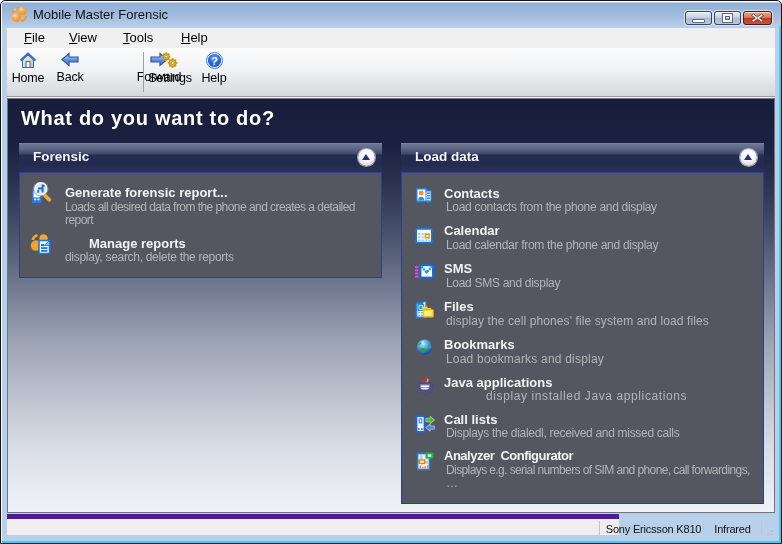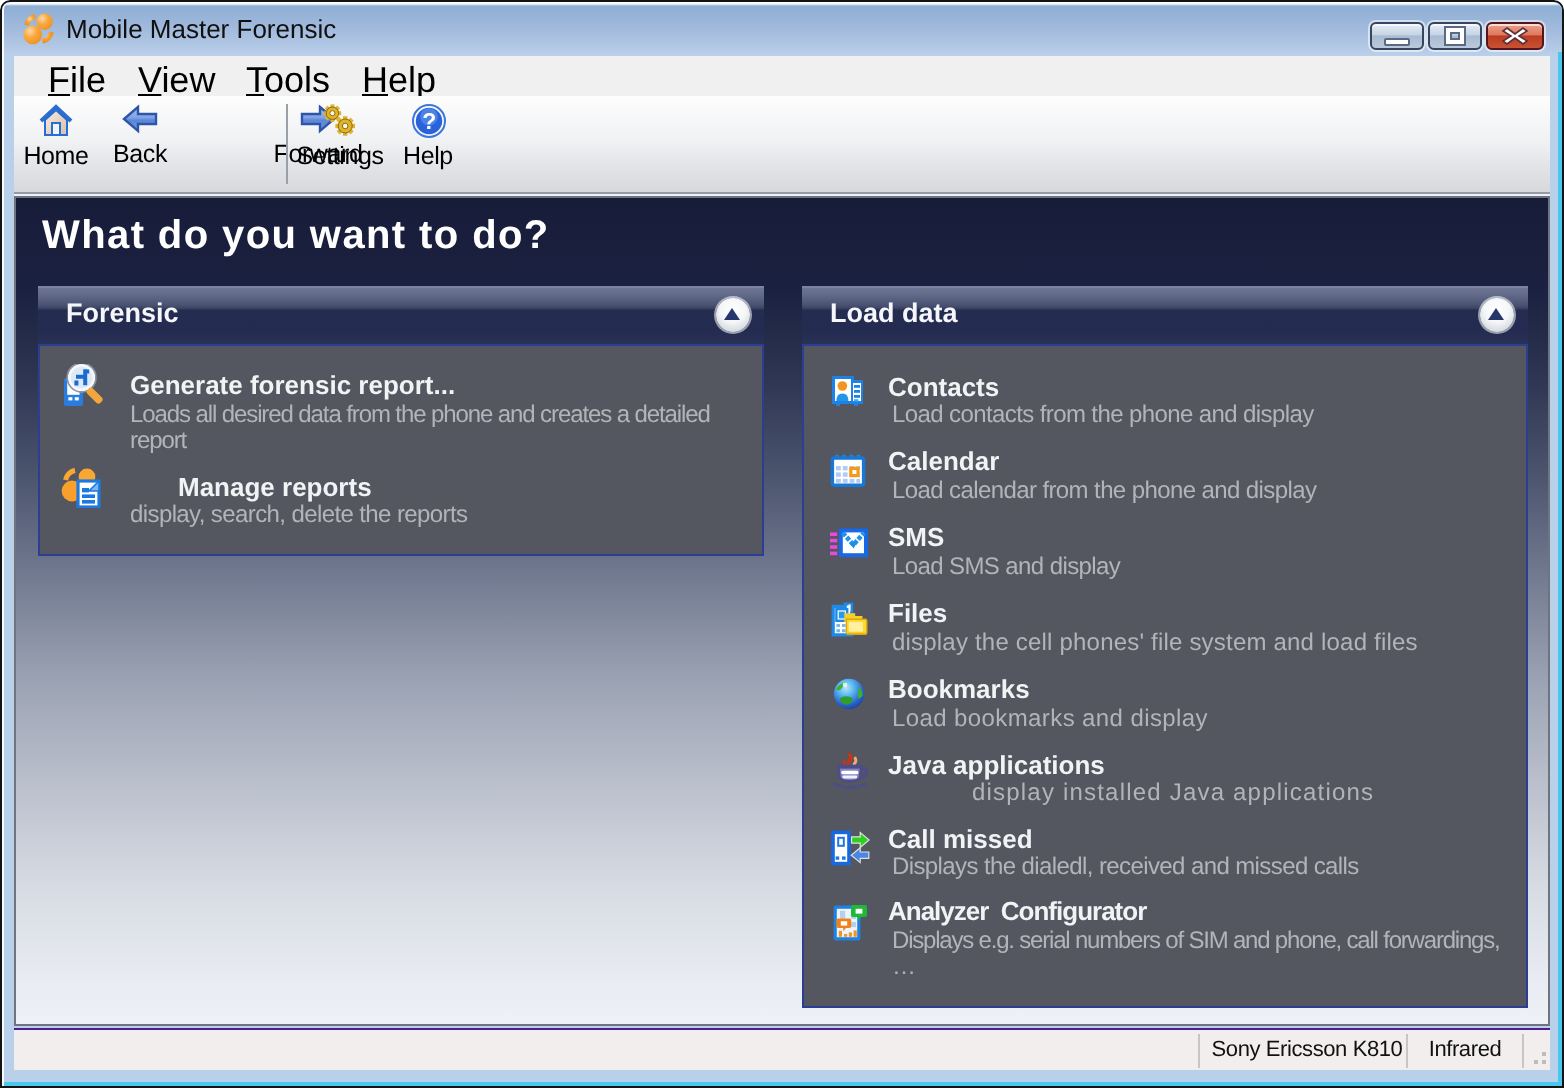--- a/index.html
+++ b/index.html
@@ -19,21 +19,21 @@
   #title-txt { left:33px; top:7px; font-size:13px; color:#101010; }
 
   .capbtn { top:11px; height:14px; border-radius:3px; border:1px solid #37465f; box-shadow:0 0 0 1px rgba(255,255,255,0.55), inset 0 1px 0 rgba(255,255,255,0.65); }
   #btn-min { left:685px; width:27px; background:linear-gradient(180deg,#e6ecf4 0%,#c7d4e4 45%,#a9bbd2 50%,#bcc9dc 100%); }
   #btn-max { left:714px; width:27px; background:linear-gradient(180deg,#e6ecf4 0%,#c7d4e4 45%,#a9bbd2 50%,#bcc9dc 100%); }
   #btn-close { left:743px; width:29px; border-color:#55151c; background:linear-gradient(180deg,#eba18c 0%,#dd7a5e 45%,#bc3b22 50%,#c85233 100%); }
   #btn-min .glyph { position:absolute; left:6px; top:7px; width:13px; height:4px; background:#fdfdfd; border:1px solid #5a6a85; border-radius:1px; }
   #btn-max .glyph { position:absolute; left:8px; top:2px; width:9px; height:8px; background:transparent; border:2.5px solid #fdfdfd; box-shadow:0 0 0 1px #5a6a85, inset 0 0 0 1px #5a6a85; }
 
   
-  #menubar { left:7px; top:28px; width:768px; height:20px; background:#f0f0f0; font-size:18px; color:#000; }
+  #menubar { left:7px; top:28px; width:768px; height:20px; background:#f0f0f0; font-size:13px; color:#000; }
   #menubar span { position:absolute; top:2px; }
   #menubar u { text-decoration:underline; }
 
   
   #toolbar { left:7px; top:48px; width:768px; height:49px;
     background:linear-gradient(180deg,#fdfdfd 0%,#f1f2f4 45%,#e2e3e7 75%,#d7d8dc 100%);
     border-bottom:1px solid #979aa2; }
   .tbtn { position:absolute; top:4px; text-align:center; font-size:12.5px; letter-spacing:-0.2px; color:#000; }
   .tbtn .ic { display:block; margin:0 auto 2px auto; }
   #tsep { position:absolute; left:136px; top:4px; width:1px; height:40px; background:#9aa0a8; }
@@ -51,21 +51,21 @@
   .itemdesc { position:absolute; font-size:12px; color:#b2b4b9; line-height:13px; letter-spacing:-0.3px; white-space:nowrap; }
 
   
   .colbtn { position:absolute; width:17px; height:17px; border-radius:50%;
      background:radial-gradient(circle at 50% 35%,#ffffff 0%,#f4f6f8 45%,#d8dde2 75%,#c2c8cf 100%);
      box-shadow:0 0 0 1px rgba(255,255,255,.55); }
   .colbtn::after { content:""; position:absolute; left:4px; top:5px; width:0; height:0;
      border-left:4.5px solid transparent; border-right:4.5px solid transparent; border-bottom:6px solid #25366b; }
 
   
-  #statusbar { left:7px; top:514px; width:768px; height:21px; background:#f1eeed; border-top:1px solid #4c1d95; font-size:11px; letter-spacing:-0.2px; color:#111; }
+  #statusbar { left:7px; top:514px; width:612px; height:21px; background:#f1eeed; border-top:5px solid #4c1d95; font-size:11px; letter-spacing:-0.2px; color:#111; }
   .ssep { position:absolute; top:2px; width:1px; height:17px; background:#c9c5c2; }
   #bottomframe { left:1px; top:535px; width:780px; height:9px; background:#b9d0ea; }
 </style>
 </head>
 <body>
 <div id="win">
   <div class="abs" id="titlebar"></div>
   <div class="abs" id="frameovl"></div>
   <div class="abs" id="cyanR"></div>
   <div class="abs" id="cyanB"></div>
@@ -343,21 +343,21 @@
       <svg width="20" height="18" viewBox="0 0 20 18">
         <rect x="1.5" y="1.2" width="8" height="15.6" fill="#fff" stroke="#1868e0" stroke-width="1.8"></rect>
         <rect x="3.6" y="3.4" width="3.8" height="5" fill="#1e78e0"></rect>
         <rect x="4.6" y="4.4" width="1.8" height="3" fill="#fff"></rect>
         <rect x="2.8" y="13.2" width="1.8" height="1.7" fill="#1e78e0"></rect>
           <rect x="6" y="13.2" width="1.8" height="1.7" fill="#1e78e0"></rect>
         <path d="M10.8 3.4 L15.1 3.4 L15.1 1.3 L19.6 5 L15.1 8.7 L15.1 6.6 L10.8 6.6 Z" fill="#2ed020" stroke="#e0e0e0" stroke-width="0.6"></path>
         <path d="M19.4 11 L15.1 11 L15.1 8.9 L10.6 12.6 L15.1 16.3 L15.1 14.2 L19.4 14.2 Z" fill="#4a86e8" stroke="#e0e0e0" stroke-width="0.6"></path>
       </svg>
     </div>
-    <div class="itemtitle" style="left:436px; top:313px;">Call missed</div>
+    <div class="itemtitle" style="left:436px; top:313px;">Call lists</div>
     <div class="itemdesc" style="left:438px; top:328px;">Displays the dialedl, received and missed calls</div>
 
     <div class="abs" style="left:408px; top:353px;">
       <svg width="18" height="19" viewBox="0 0 18 19">
         <rect x="0.8" y="0.8" width="13.4" height="17.4" rx="1" fill="#1e82e4"></rect>
         <rect x="2.4" y="2.4" width="10.2" height="14.2" fill="#eef4fb"></rect>
         <rect x="4" y="3.4" width="2.6" height="4" fill="#b8cfe8"></rect>
         <rect x="9.4" y="3.4" width="2.6" height="4" fill="#b8cfe8"></rect>
         <rect x="9.4" y="9" width="2.6" height="2.6" fill="#b8cfe8"></rect>
         <path d="M10.5 0.5 L16.5 0.5 Q17.5 0.5 17.5 1.5 L17.5 5.5 Q17.5 6.5 16.5 6.5 L14.5 6.5 L13 8.2 L13 6.5 L10.5 6.5 Q9.5 6.5 9.5 5.5 L9.5 1.5 Q9.5 0.5 10.5 0.5Z" fill="#1fb838"></path>

